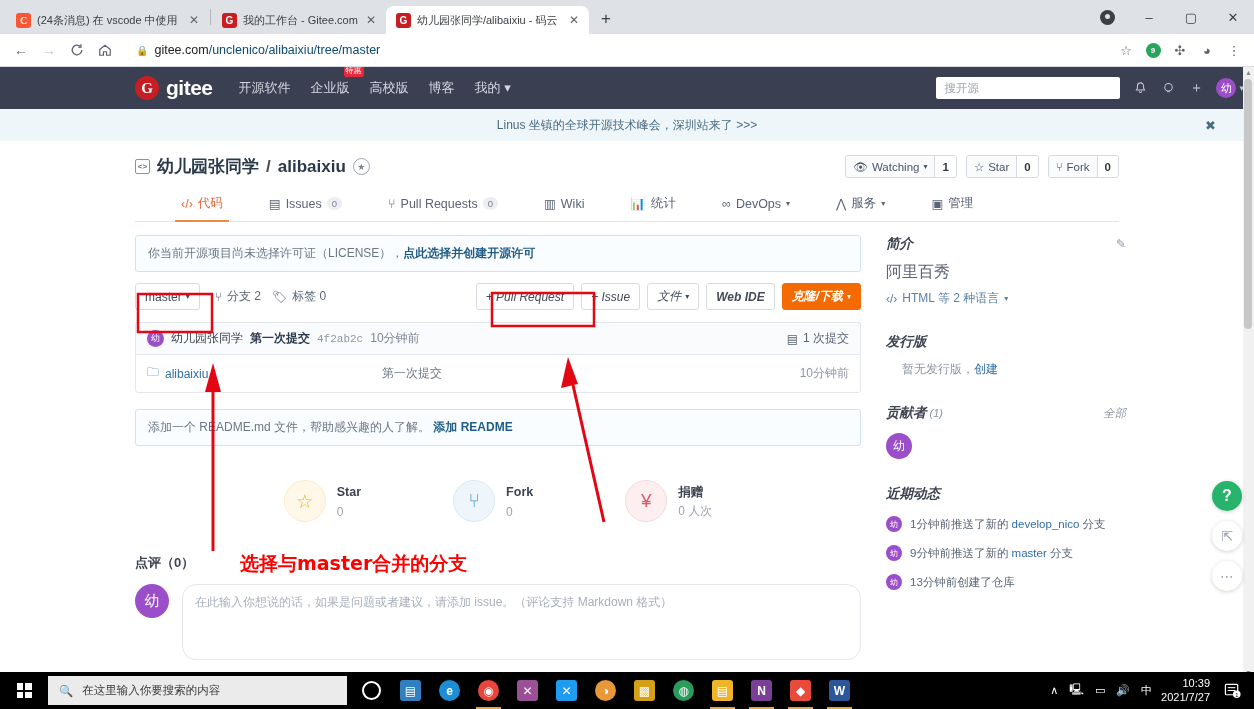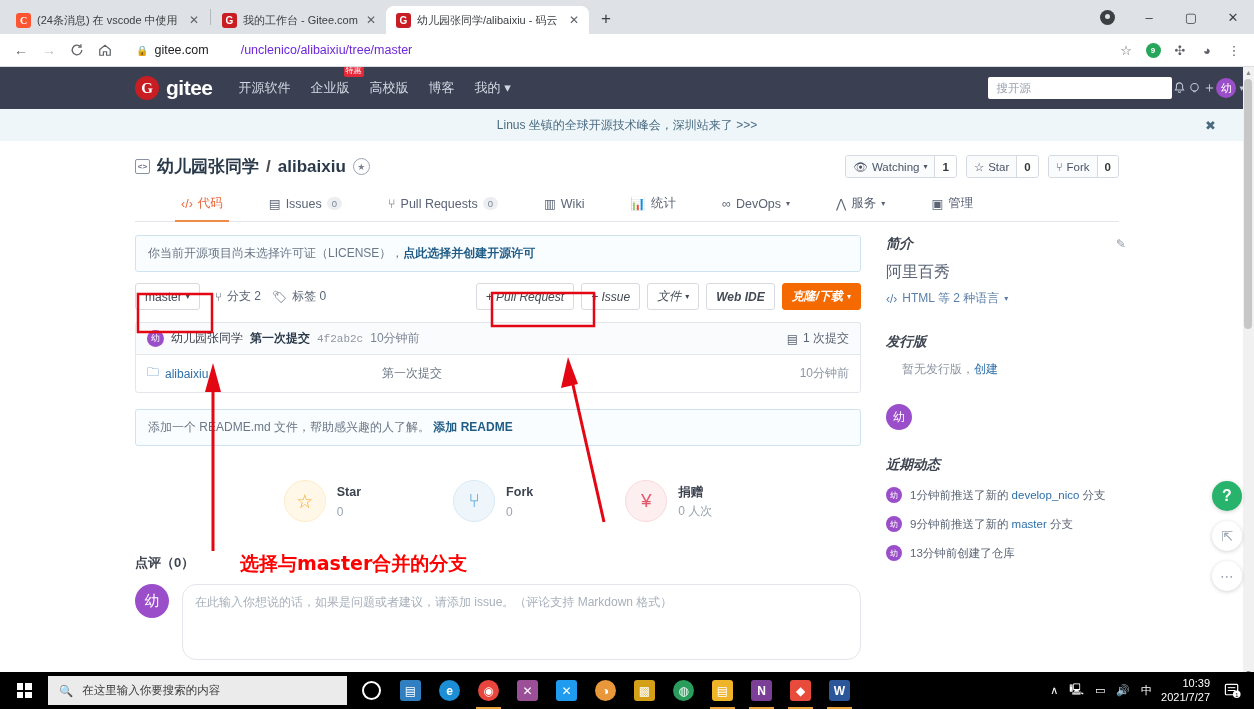--- a/index.html
+++ b/index.html
@@ -32,35 +32,35 @@
   .win-ctrls .wc{width:42px;height:34px;display:flex;align-items:center;justify-content:center;color:#3c4043;font-size:13px;}
   .profile-dot{width:15px;height:15px;border-radius:50%;background:#3c4043;display:flex;align-items:center;justify-content:center;}
   .profile-dot::after{content:"";width:5px;height:5px;border-radius:50%;background:#dee1e6;margin-bottom:2px;}
 
   .omnibar{height:32px;background:#fff;display:flex;align-items:center;padding:0 8px;gap:2px;border-bottom:1px solid #dadce0;}
   .navbtn{width:26px;height:26px;display:flex;align-items:center;justify-content:center;color:#5f6368;font-size:14px;}
   .navbtn.disabled{color:#bdc1c6;}
   .urlbox{flex:1;height:24px;display:flex;align-items:center;gap:6px;padding:0 10px;margin:0 6px;font-size:12.5px;color:#202124;}
   .lock{font-size:10px;color:#5f6368;}
   .url-strong{color:#202124;}
-  .url-dim{color:#6d28d9;margin-left:32px;}
+  .url-dim{color:#0c4a6e;}
   .omni-icons{display:flex;align-items:center;gap:3px;}
   .omni-icons .oi{width:24px;height:24px;display:flex;align-items:center;justify-content:center;font-size:13px;color:#5f6368;}
   .ext-green{width:15px;height:15px;border-radius:50%;background:#26a65b;color:#fff;font-size:8px;display:flex;align-items:center;justify-content:center;font-weight:bold;}
 
   
   .page{position:relative;height:611px;overflow:hidden;background:#fff;}
   .gitee-header{height:42px;background:#3a3f51;display:flex;align-items:center;padding:0 10px 0 135px;color:#c6cada;}
   .logo{display:flex;align-items:center;gap:7px;margin-right:26px;}
   .logo-mark{width:24px;height:24px;border-radius:50%;background:#c71d23;color:#fff;display:flex;align-items:center;justify-content:center;font-size:15px;font-weight:bold;font-family:"Liberation Serif",serif;}
   .logo-text{color:#fff;font-size:21px;font-weight:bold;letter-spacing:-.5px;}
   .gnav{display:flex;align-items:center;gap:20px;font-size:13px;}
   .gnav .gn{position:relative;color:#d4d7e3;}
   .badge-hot{position:absolute;top:-13px;right:-14px;background:#e5293a;color:#fff;font-size:8px;padding:1px 2px;border-radius:2px;line-height:1.1;}
-  .hdr-right{margin-left:auto;display:flex;align-items:center;}
+  .hdr-right{margin-left:auto;display:flex;align-items:center;gap:13px;}
   .searchbox{width:168px;height:22px;background:#fff;border-radius:2px;display:flex;align-items:center;padding:0 8px;font-size:11.5px;color:#9aa0ab;}
   .hicon{color:#c6cada;font-size:14px;display:flex;align-items:center;}
   .avatar-sm{width:20px;height:20px;border-radius:50%;background:#9b4ec9;color:#fff;font-size:11px;display:flex;align-items:center;justify-content:center;}
 
   .notice-bar{height:32px;background:#eef6fa;display:flex;align-items:center;justify-content:center;position:relative;font-size:12px;color:#4a6b80;}
   .notice-bar .nclose{position:absolute;right:38px;color:#4a6b80;font-size:13px;font-weight:bold;}
 
   .content{padding:0 0 0 0;position:relative;}
   .repo-head{padding:14px 135px 0 135px;display:flex;align-items:flex-start;}
   .repo-title{display:flex;align-items:center;gap:7px;font-size:17px;font-weight:bold;color:#4a4a4a;}
@@ -439,20 +439,25 @@
         </div>
 
         <div class="side-block">
           <div class="side-h">
               <span>发行版</span>
             </div>
           <div class="side-muted"><span>暂无发行版，</span><a href="#">创建</a></div>
         </div>
 
         <div class="side-block">
+          <div class="side-h">
+            <span>贡献者</span>
+            <span class="cnt">(1)</span>
+            <span class="all">全部</span>
+          </div>
           <div class="contrib-row">
             <span class="avatar-sm2">幼</span>
           </div>
         </div>
 
         <div class="side-block">
           <div class="side-h">
               <span>近期动态</span>
             </div>
           <div class="feed-item">

